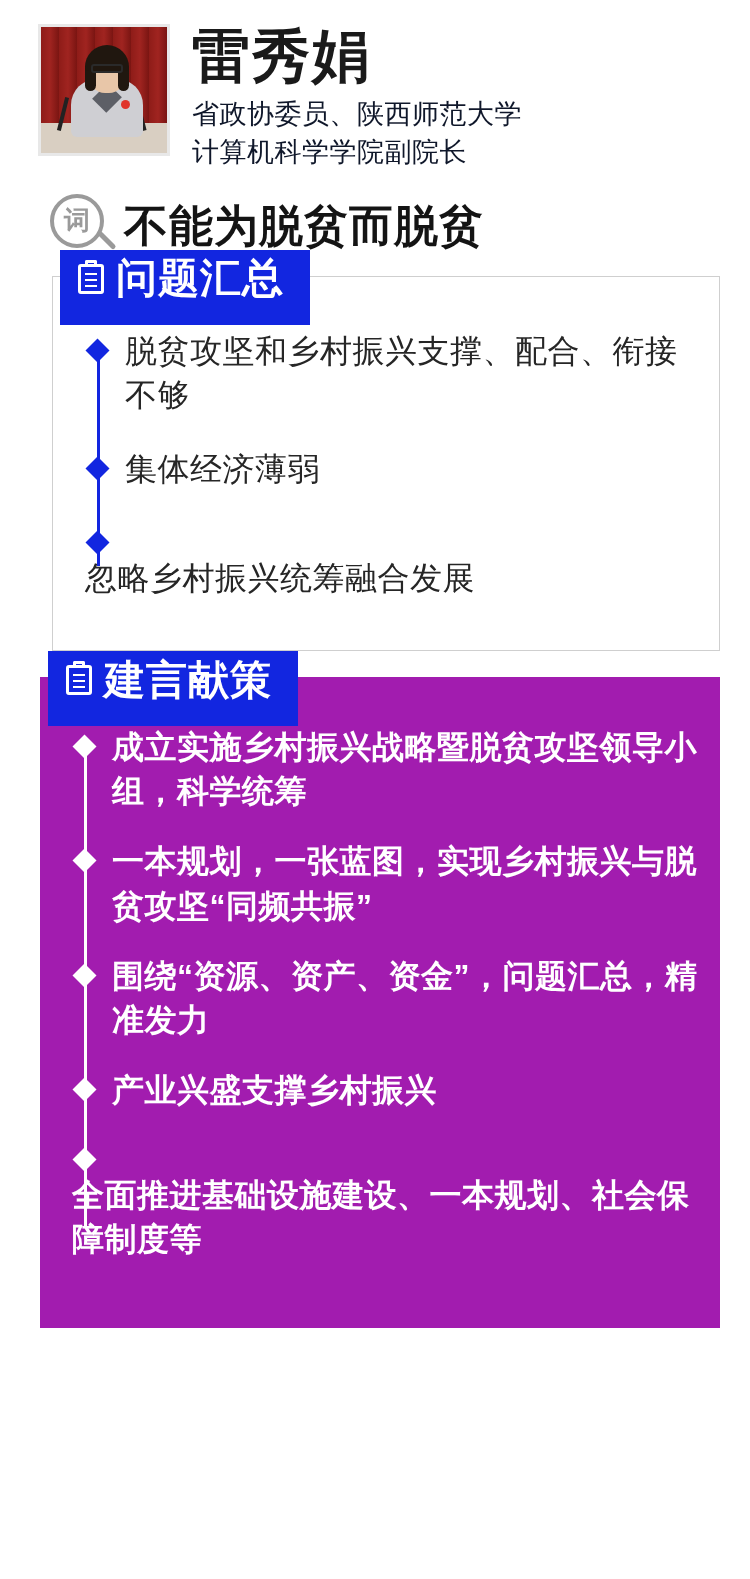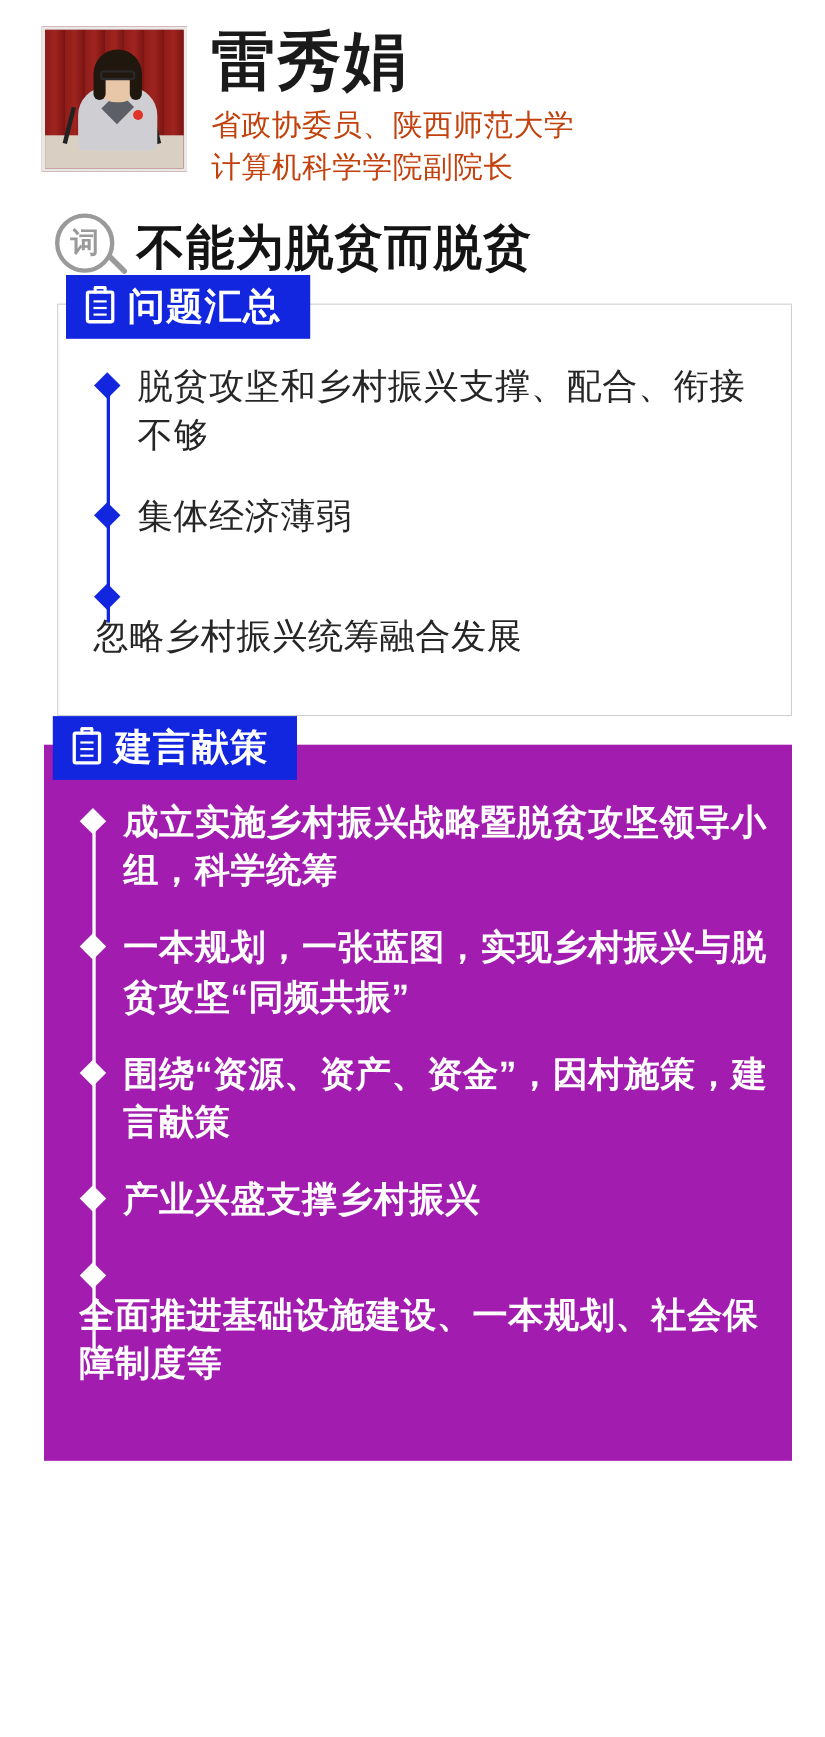--- a/index.html
+++ b/index.html
@@ -142,21 +142,21 @@
   }
   .person-name {
     font-size: 58px;
     font-weight: bold;
     color: #1a1a1a;
     line-height: 1.05;
     letter-spacing: 2px;
   }
   .person-title {
     font-size: 27px;
-    color: #c2410c;
+    color: #0f172a;
     line-height: 1.42;
     margin-top: 8px;
     letter-spacing: 0.5px;
   }
 
   
   .headline-row {
     display: flex;
     align-items: center;
     padding: 22px 0 0 48px;
@@ -217,25 +217,25 @@
     padding: 48px 20px 40px 20px;
     box-sizing: border-box;
   }
   .tab {
     position: absolute;
     top: -26px;
     left: 8px;
     background: #1226e0;
     color: #ffffff;
     height: 58px;
-    padding: 0 26px 0 18px;
+    padding: 0 26px 17px 18px;
     display: flex;
     align-items: center;
     gap: 12px;
-    font-size: 34px;
+    font-size: 41px;
     font-weight: bold;
     letter-spacing: 1px;
   }
   .tab .clip-icon {
     width: 26px;
     height: 30px;
     border: 3px solid #ffffff;
     border-radius: 3px;
     position: relative;
     box-sizing: border-box;
@@ -389,21 +389,21 @@
       <div class="bullet-item">
         <span class="diamond"></span>
         <span class="bullet-text">成立实施乡村振兴战略暨脱贫攻坚领导小组，科学统筹</span>
       </div>
       <div class="bullet-item">
         <span class="diamond"></span>
         <span class="bullet-text">一本规划，一张蓝图，实现乡村振兴与脱贫攻坚“同频共振”</span>
       </div>
       <div class="bullet-item">
         <span class="diamond"></span>
-        <span class="bullet-text">围绕“资源、资产、资金”，因村施策，建言献策</span>
+        <span class="bullet-text">围绕“资源、资产、资金”，问题汇总，精准发力</span>
       </div>
       <div class="bullet-item">
         <span class="diamond"></span>
         <span class="bullet-text">产业兴盛支撑乡村振兴</span>
       </div>
       <div class="bullet-item">
         <span class="diamond"></span>
         <span class="bullet-text">全面推进基础设施建设、一本规划、社会保障制度等</span>
       </div>
     </div>

